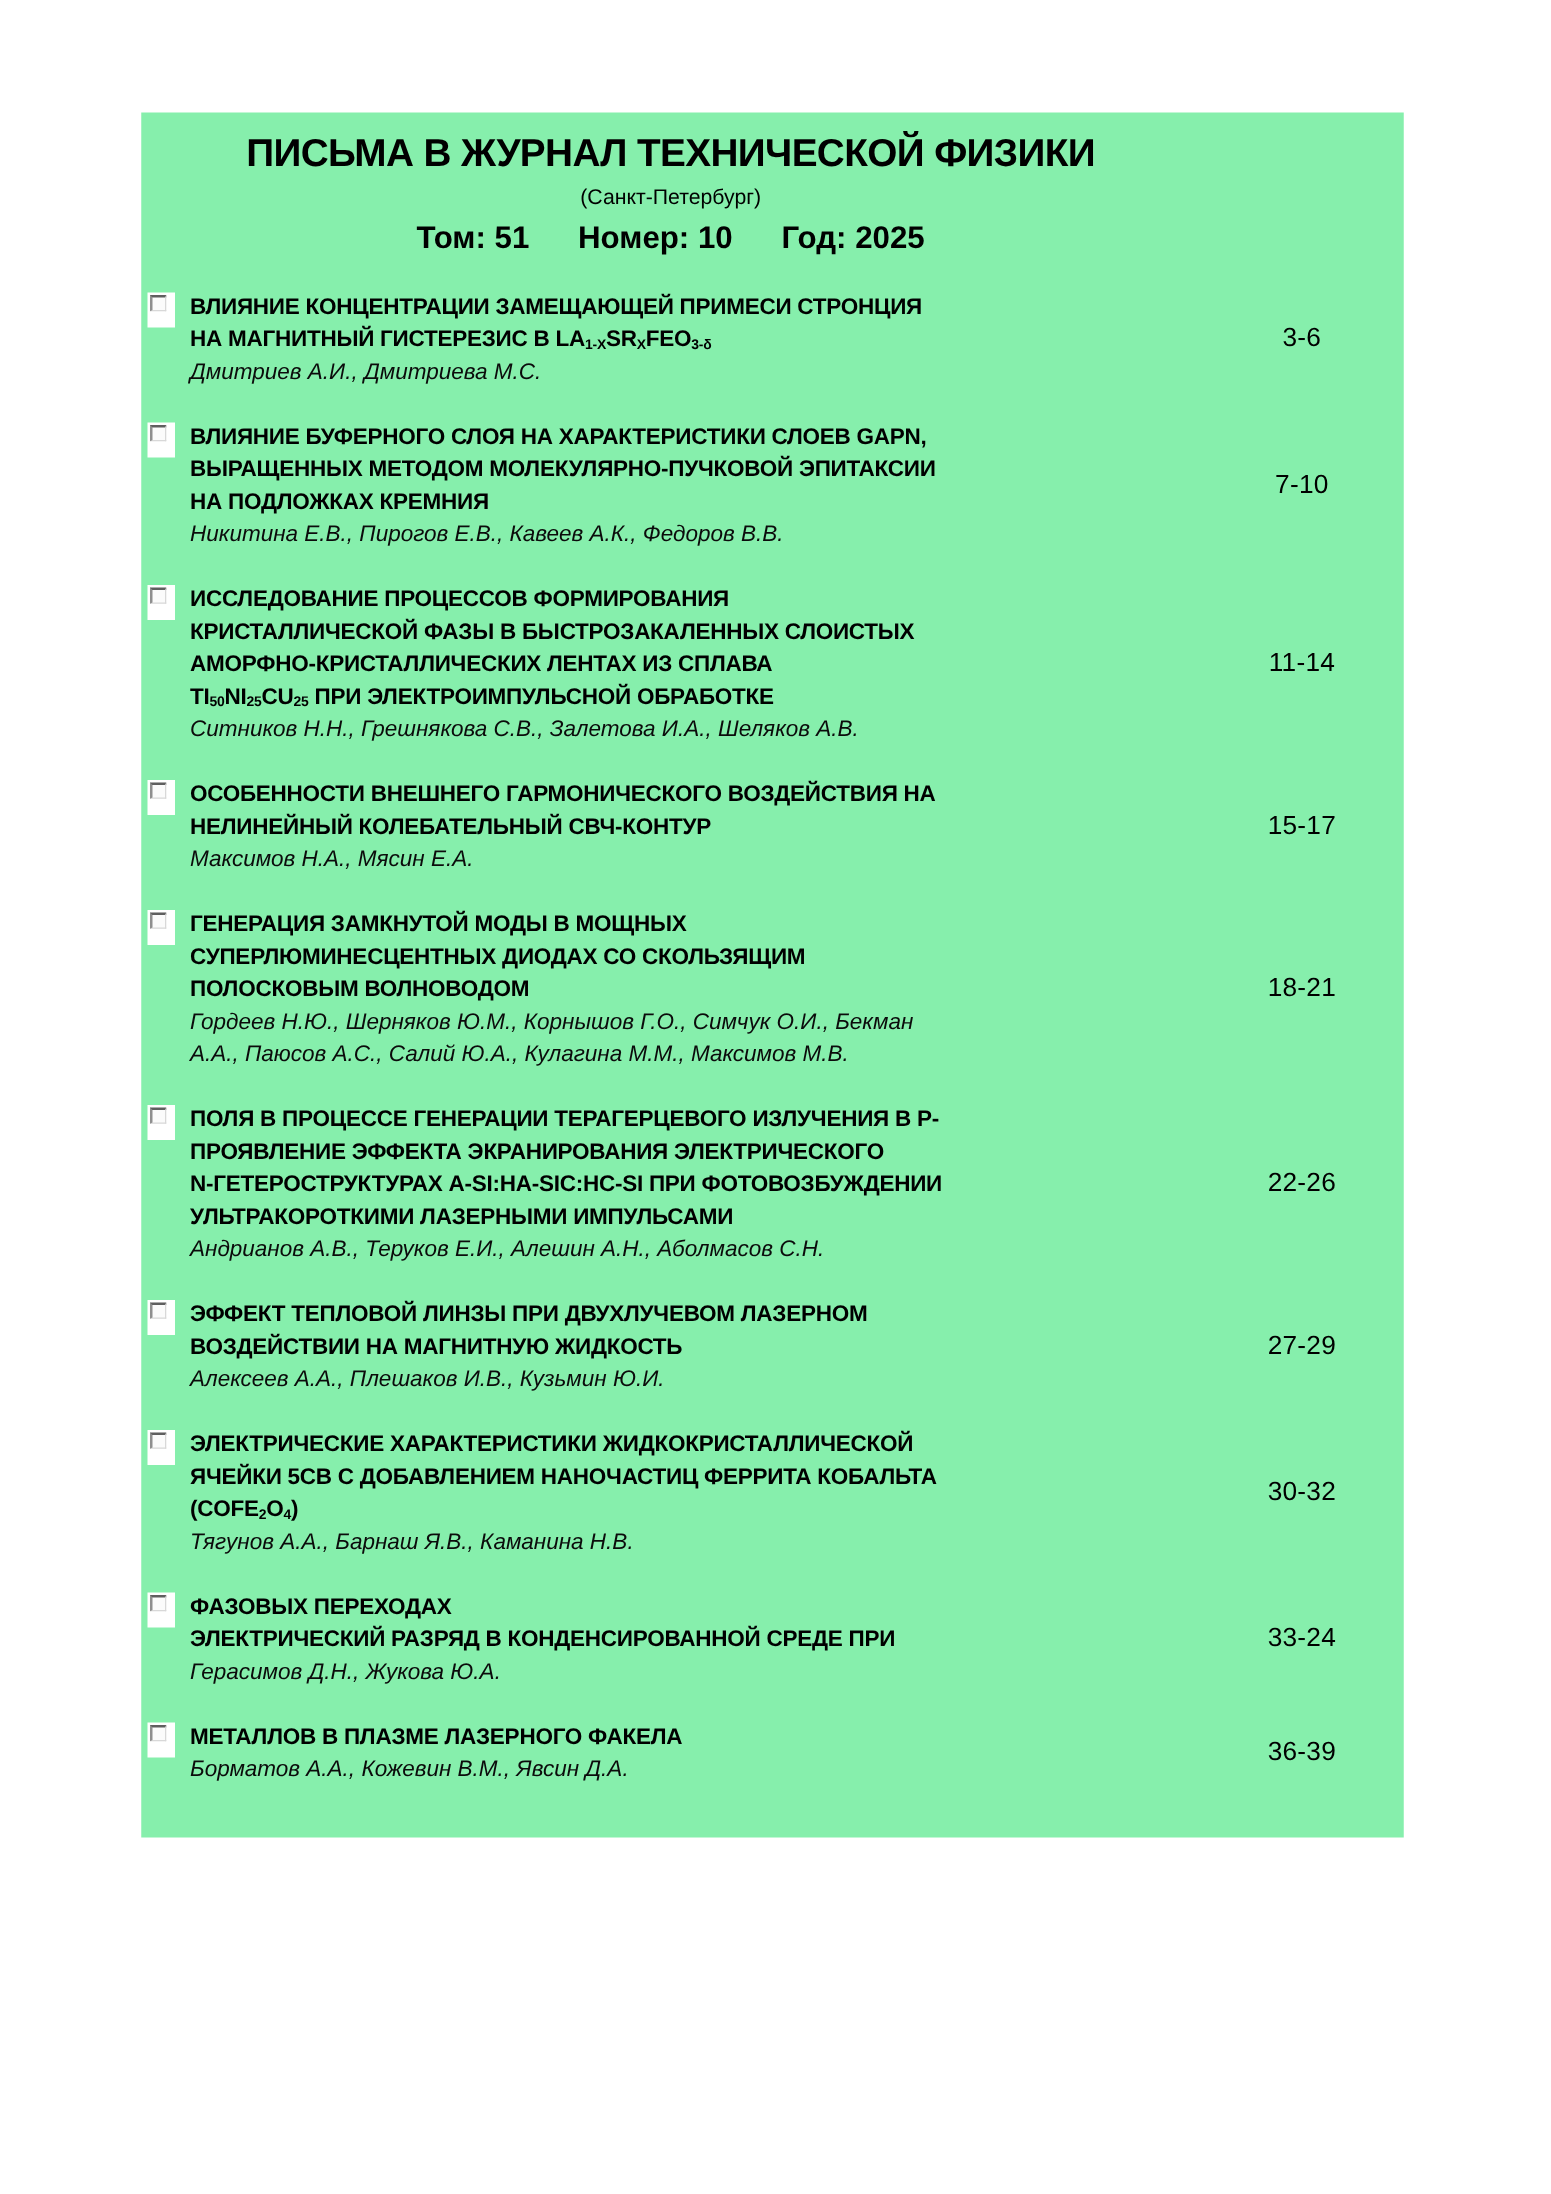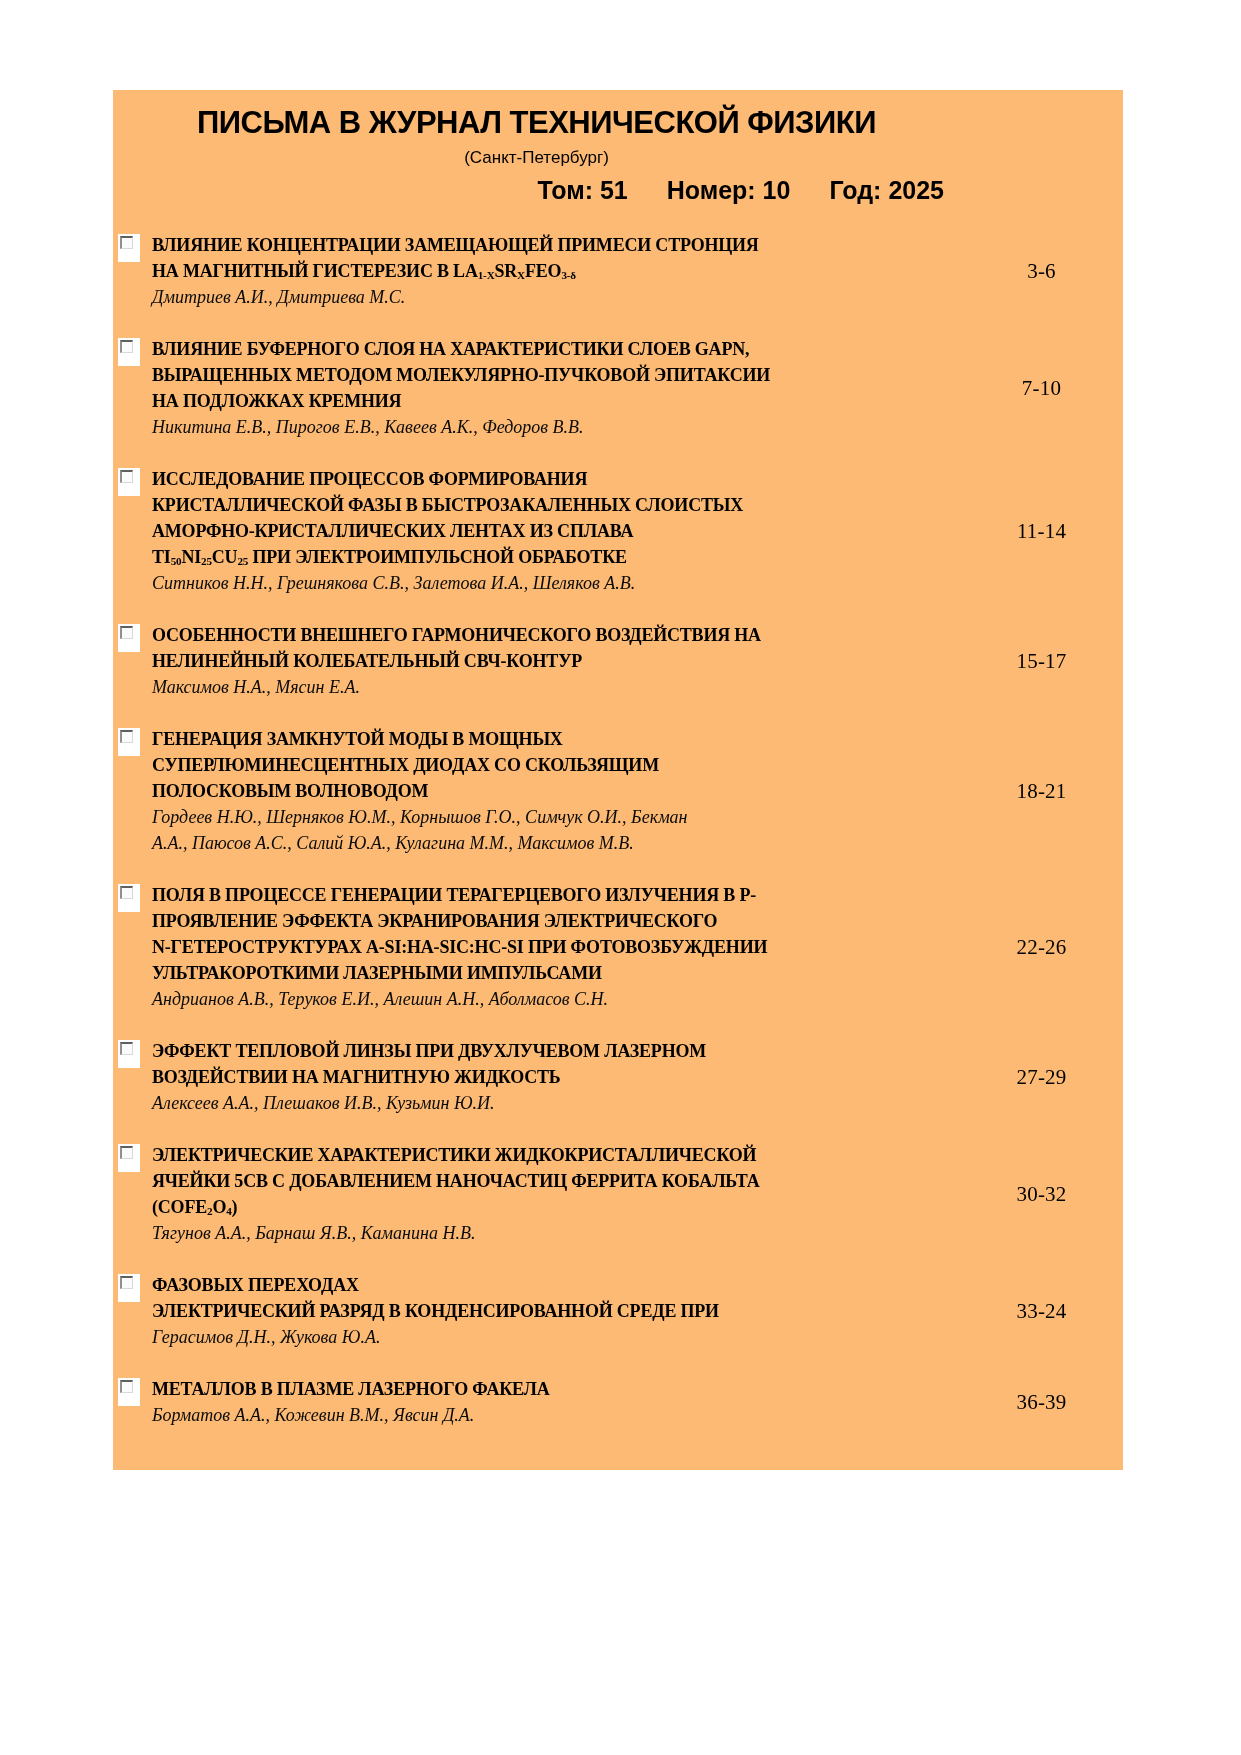--- a/index.html
+++ b/index.html
@@ -3,29 +3,29 @@
 <meta charset="utf-8">
 <style>
   html,body{margin:0;padding:0;}
   body{
     width:1241px;height:1755px;background:#ffffff;
     font-family:"Liberation Sans",sans-serif;color:#000000;
     overflow:hidden;position:relative;
   }
   .panel{
     position:absolute;left:113px;top:90px;width:1010px;min-height:1358px;
-    background:#fdba74;box-sizing:border-box;padding:10px 0 16px 0;
+    background:#86efac;box-sizing:border-box;padding:10px 0 16px 0;
   }
   .header{width:847px;text-align:center;}
   .journal-title{font-size:31px;font-weight:700;line-height:46px;letter-spacing:-0.5px;}
   .journal-city{font-size:17px;line-height:24px;}
-  .journal-issue{font-size:25px;font-weight:700;line-height:40px;text-align:right;}
+  .journal-issue{font-size:25px;font-weight:700;line-height:40px;}
   .journal-issue span{display:inline-block;margin:0 16px;}
   .items{margin-top:22px;}
-  .item{display:grid;grid-template-columns:39px 808px 1fr;margin-bottom:26px;font-family:Liberation Serif, serif;}
+  .item{display:grid;grid-template-columns:39px 808px 1fr;margin-bottom:26px;}
   .cb-cell{padding-left:5px;}
   .cb-plate{width:22px;height:28px;background:#ffffff;padding:2px 0 0 2px;box-sizing:border-box;margin-top:2px;}
   .checkbox{
     width:13px;height:13px;box-sizing:border-box;background:#fbfbfb;
     border-top:2px solid #5f5f5f;border-left:2px solid #8f8f8f;
     border-right:1px solid #d8d8d8;border-bottom:1px solid #d8d8d8;
     cursor:pointer;
   }
   .item-title{font-size:18px;font-weight:700;line-height:26px;letter-spacing:-0.2px;}
   .title-line{white-space:nowrap;}

